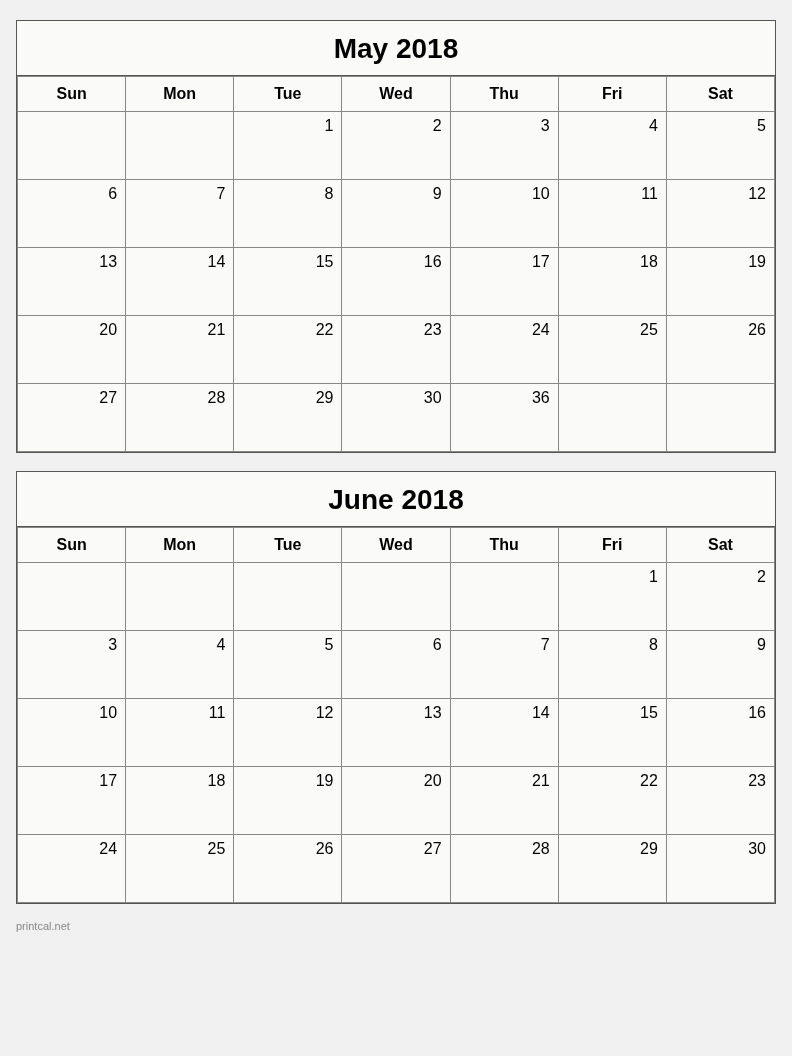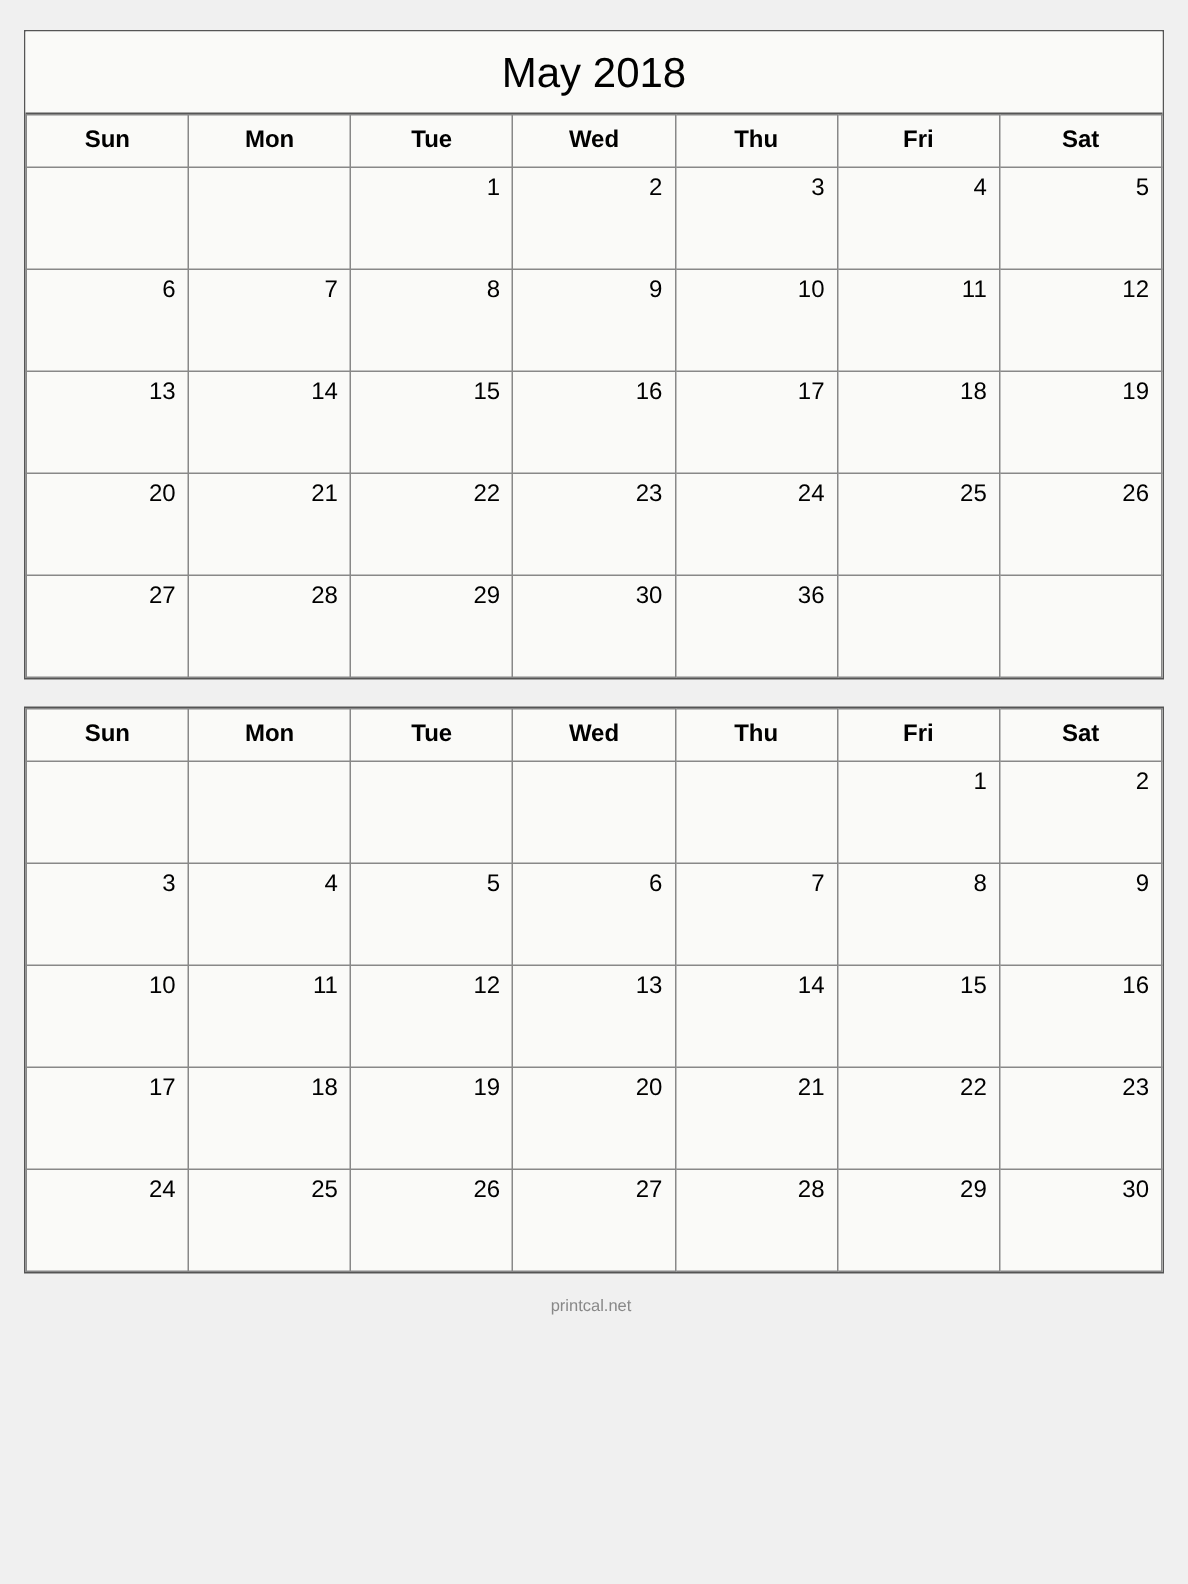--- a/index.html
+++ b/index.html
@@ -15,21 +15,21 @@
     }
     .calendar-container {
       width: 760px;
       background: #fafaf8;
       border: 1.5px solid #555;
       margin-bottom: 18px;
     }
     .calendar-title {
       text-align: center;
       font-size: 28px;
-      font-weight: normal;
+      font-weight: bold;
       padding: 12px 0 10px 0;
       border-bottom: 1.5px solid #555;
       background: #fafaf8;
     }
     .calendar-grid {
       width: 100%;
       border-collapse: collapse;
     }
     .calendar-grid th {
       border: 1px solid #888;
@@ -47,21 +47,21 @@
       text-align: right;
       padding: 5px 8px 0 0;
       font-size: 16px;
       background: #fafaf8;
     }
     .calendar-grid td.empty {
       background: #fafaf8;
     }
     .watermark {
       width: 760px;
-      text-align: center;
+      text-align: left;
       font-size: 11px;
       color: #888;
       padding-right: 4px;
       margin-top: -2px;
     }
   </style>
 </head>
 <body>
 
 <div class="calendar-container">
@@ -122,20 +122,21 @@
           <td>30</td>
           <td>36</td>
           <td class="empty"></td>
           <td class="empty"></td>
         </tr>
       </tbody>
   </table>
 </div>
 
 <div class="calendar-container">
+  <div class="calendar-title">June 2018</div>
   <table class="calendar-grid">
     <thead>
       <tr>
         <th>Sun</th>
         <th>Mon</th>
         <th>Tue</th>
         <th>Wed</th>
         <th>Thu</th>
         <th>Fri</th>
         <th>Sat</th>

